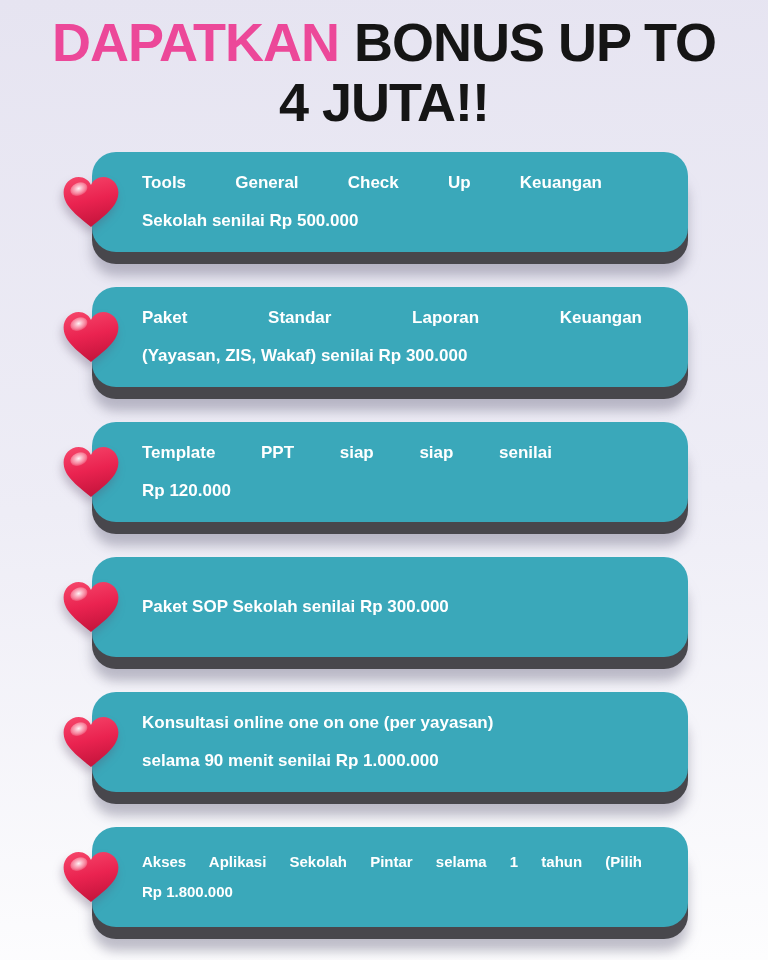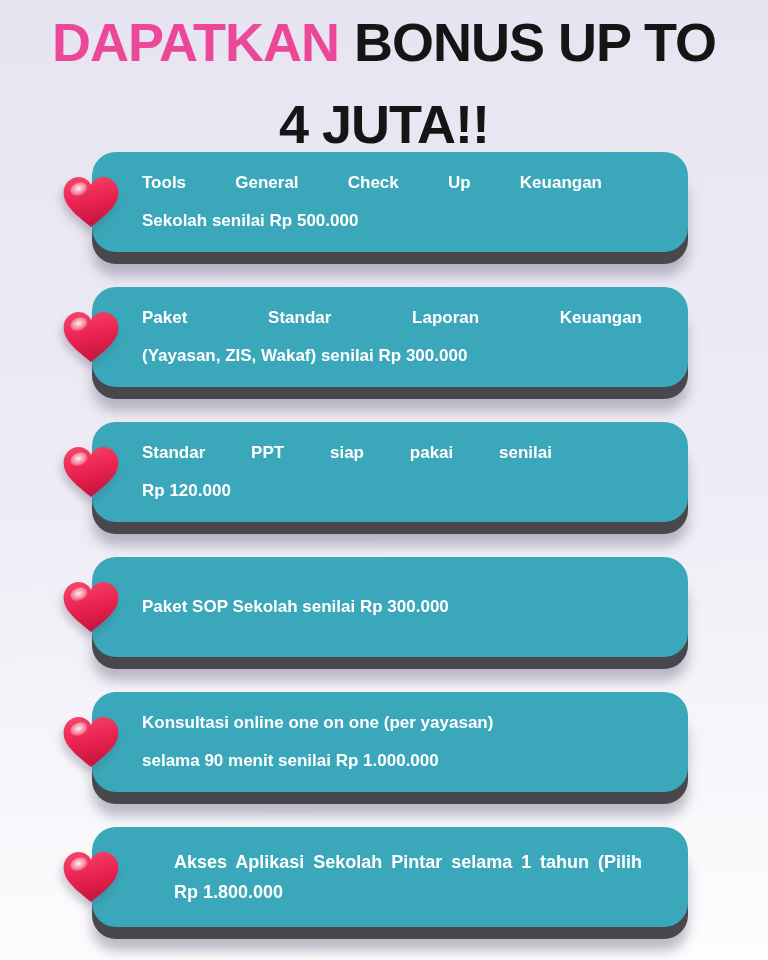--- a/index.html
+++ b/index.html
@@ -27,21 +27,21 @@
     font-size: 54px;
     letter-spacing: -1px;
     line-height: 1.12;
     color: #151515;
   }
   .title .hl {
     color: #ec4899;
     margin-right: 15px;
   }
   .title .line2 {
-    margin-top: 22px;
+    margin-top: 0;
   }
 
   
   .cards {
     position: absolute;
     top: 152px;
     left: 92px;
     width: 596px;
   }
   .card {
@@ -81,23 +81,22 @@
     text-align: justify;
     text-align-last: justify;
   }
   .line.w92 { width: 92%; }
   .line.w82 { width: 82%; }
   .card.small {
     padding-top: 10px;
     padding-bottom: 10px;
   }
   .card.small .card-text {
-    font-size: 18px;
+    font-size: 15px;
     line-height: 30px;
-    margin-left: 32px;
   }
 
   
   .heart {
     position: absolute;
     left: -30px;
     top: 50%;
     transform: translateY(-50%);
     width: 58px;
     height: 55px;
@@ -159,21 +158,21 @@
         <div class="line">(Yayasan, ZIS, Wakaf) senilai Rp 300.000</div>
       </div>
     </div>
 
     <div class="card">
       <svg class="heart" viewBox="0 0 36 33">
         <use href="#heartShape" fill="url(#heartGrad)"></use>
         <ellipse cx="10.5" cy="8.5" rx="5.5" ry="4" fill="url(#glossGrad)" transform="rotate(-22 10.5 8.5)"></ellipse>
       </svg>
       <div class="card-text">
-        <div class="line j w82">Standar PPT siap pakai senilai</div>
+        <div class="line j w82">Template PPT siap siap senilai</div>
         <div class="line">Rp 120.000</div>
       </div>
     </div>
 
     <div class="card">
       <svg class="heart" viewBox="0 0 36 33">
         <use href="#heartShape" fill="url(#heartGrad)"></use>
         <ellipse cx="10.5" cy="8.5" rx="5.5" ry="4" fill="url(#glossGrad)" transform="rotate(-22 10.5 8.5)"></ellipse>
       </svg>
       <div class="card-text">

